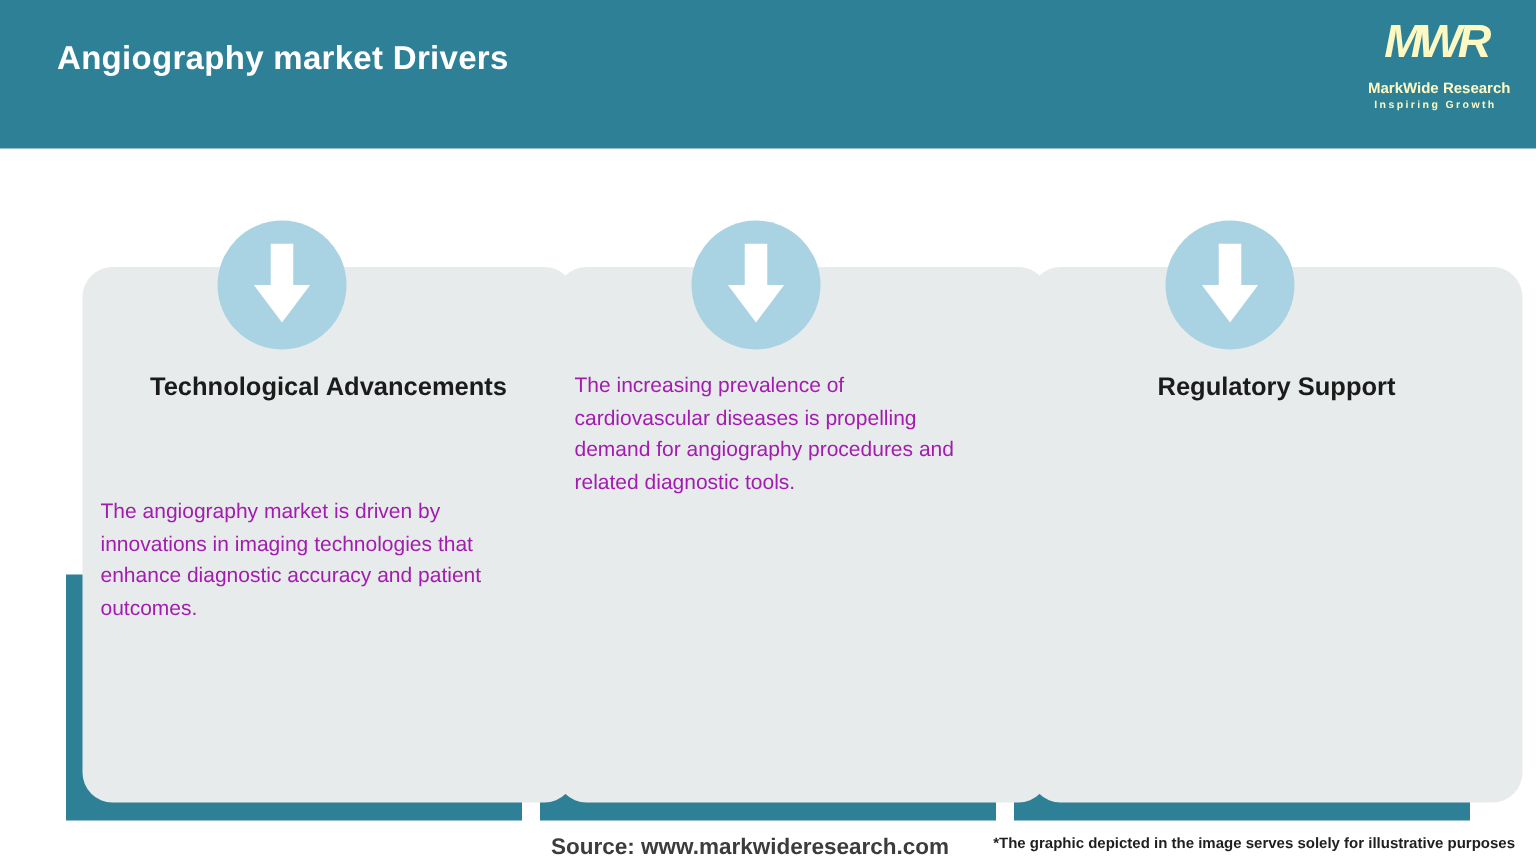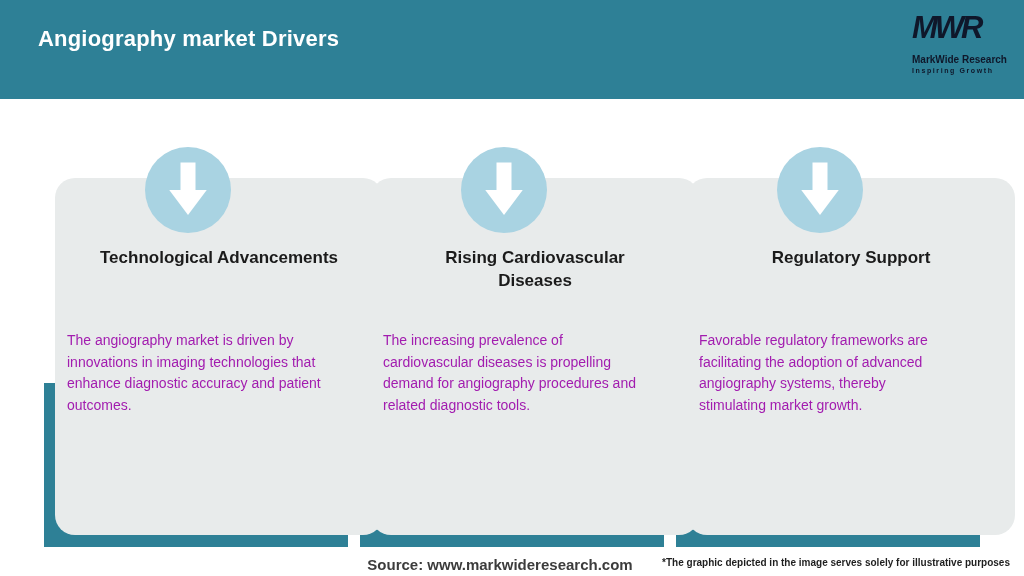--- a/index.html
+++ b/index.html
@@ -15,21 +15,21 @@
     position:absolute; left:0; top:0; width:1024px; height:99px;
     background:#2E8096;
   }
   .page-title {
     position:absolute; left:38px; top:26px;
     font-size:22px; font-weight:bold; color:#ffffff;
     letter-spacing:0.2px;
   }
   .logo {
     position:absolute; right:22px; top:12px; width:90px;
-    text-align:left; color:#0f172a; line-height:1;
+    text-align:center; color:#fef9c3; line-height:1;
   }
   .logo-mark {
     font-size:31px; font-weight:bold; font-style:italic;
     letter-spacing:-3px; line-height:1;
   }
   .logo-name { font-size:10px; font-weight:bold; margin-top:12px; white-space:nowrap; }
   .logo-tagline { font-size:7px; font-weight:bold; letter-spacing:1.6px; margin-top:2px; white-space:nowrap; }
 
   
   .ribbon {
@@ -100,34 +100,28 @@
 
 <div class="card c1">
   <div class="card-title">Technological Advancements</div>
   <div class="card-body">The angiography market is driven by
 innovations in imaging technologies that
 enhance diagnostic accuracy and patient
 outcomes.</div>
 </div>
 
 <div class="card c2">
-  <div class="card-title">Rising Cardiovascular
-Diseases</div>
   <div class="card-body">The increasing prevalence of
 cardiovascular diseases is propelling
 demand for angiography procedures and
 related diagnostic tools.</div>
 </div>
 
 <div class="card c3">
   <div class="card-title">Regulatory Support</div>
-  <div class="card-body">Favorable regulatory frameworks are
-facilitating the adoption of advanced
-angiography systems, thereby
-stimulating market growth.</div>
 </div>
 
 <div class="circle i1">
   <svg width="50" height="64" viewBox="0 0 40 48">
     <polygon points="14,2 26,2 26,24 35,24 20,44 5,24 14,24" fill="#ffffff"></polygon>
   </svg>
 </div>
 <div class="circle i2">
   <svg width="50" height="64" viewBox="0 0 40 48">
     <polygon points="14,2 26,2 26,24 35,24 20,44 5,24 14,24" fill="#ffffff"></polygon>

